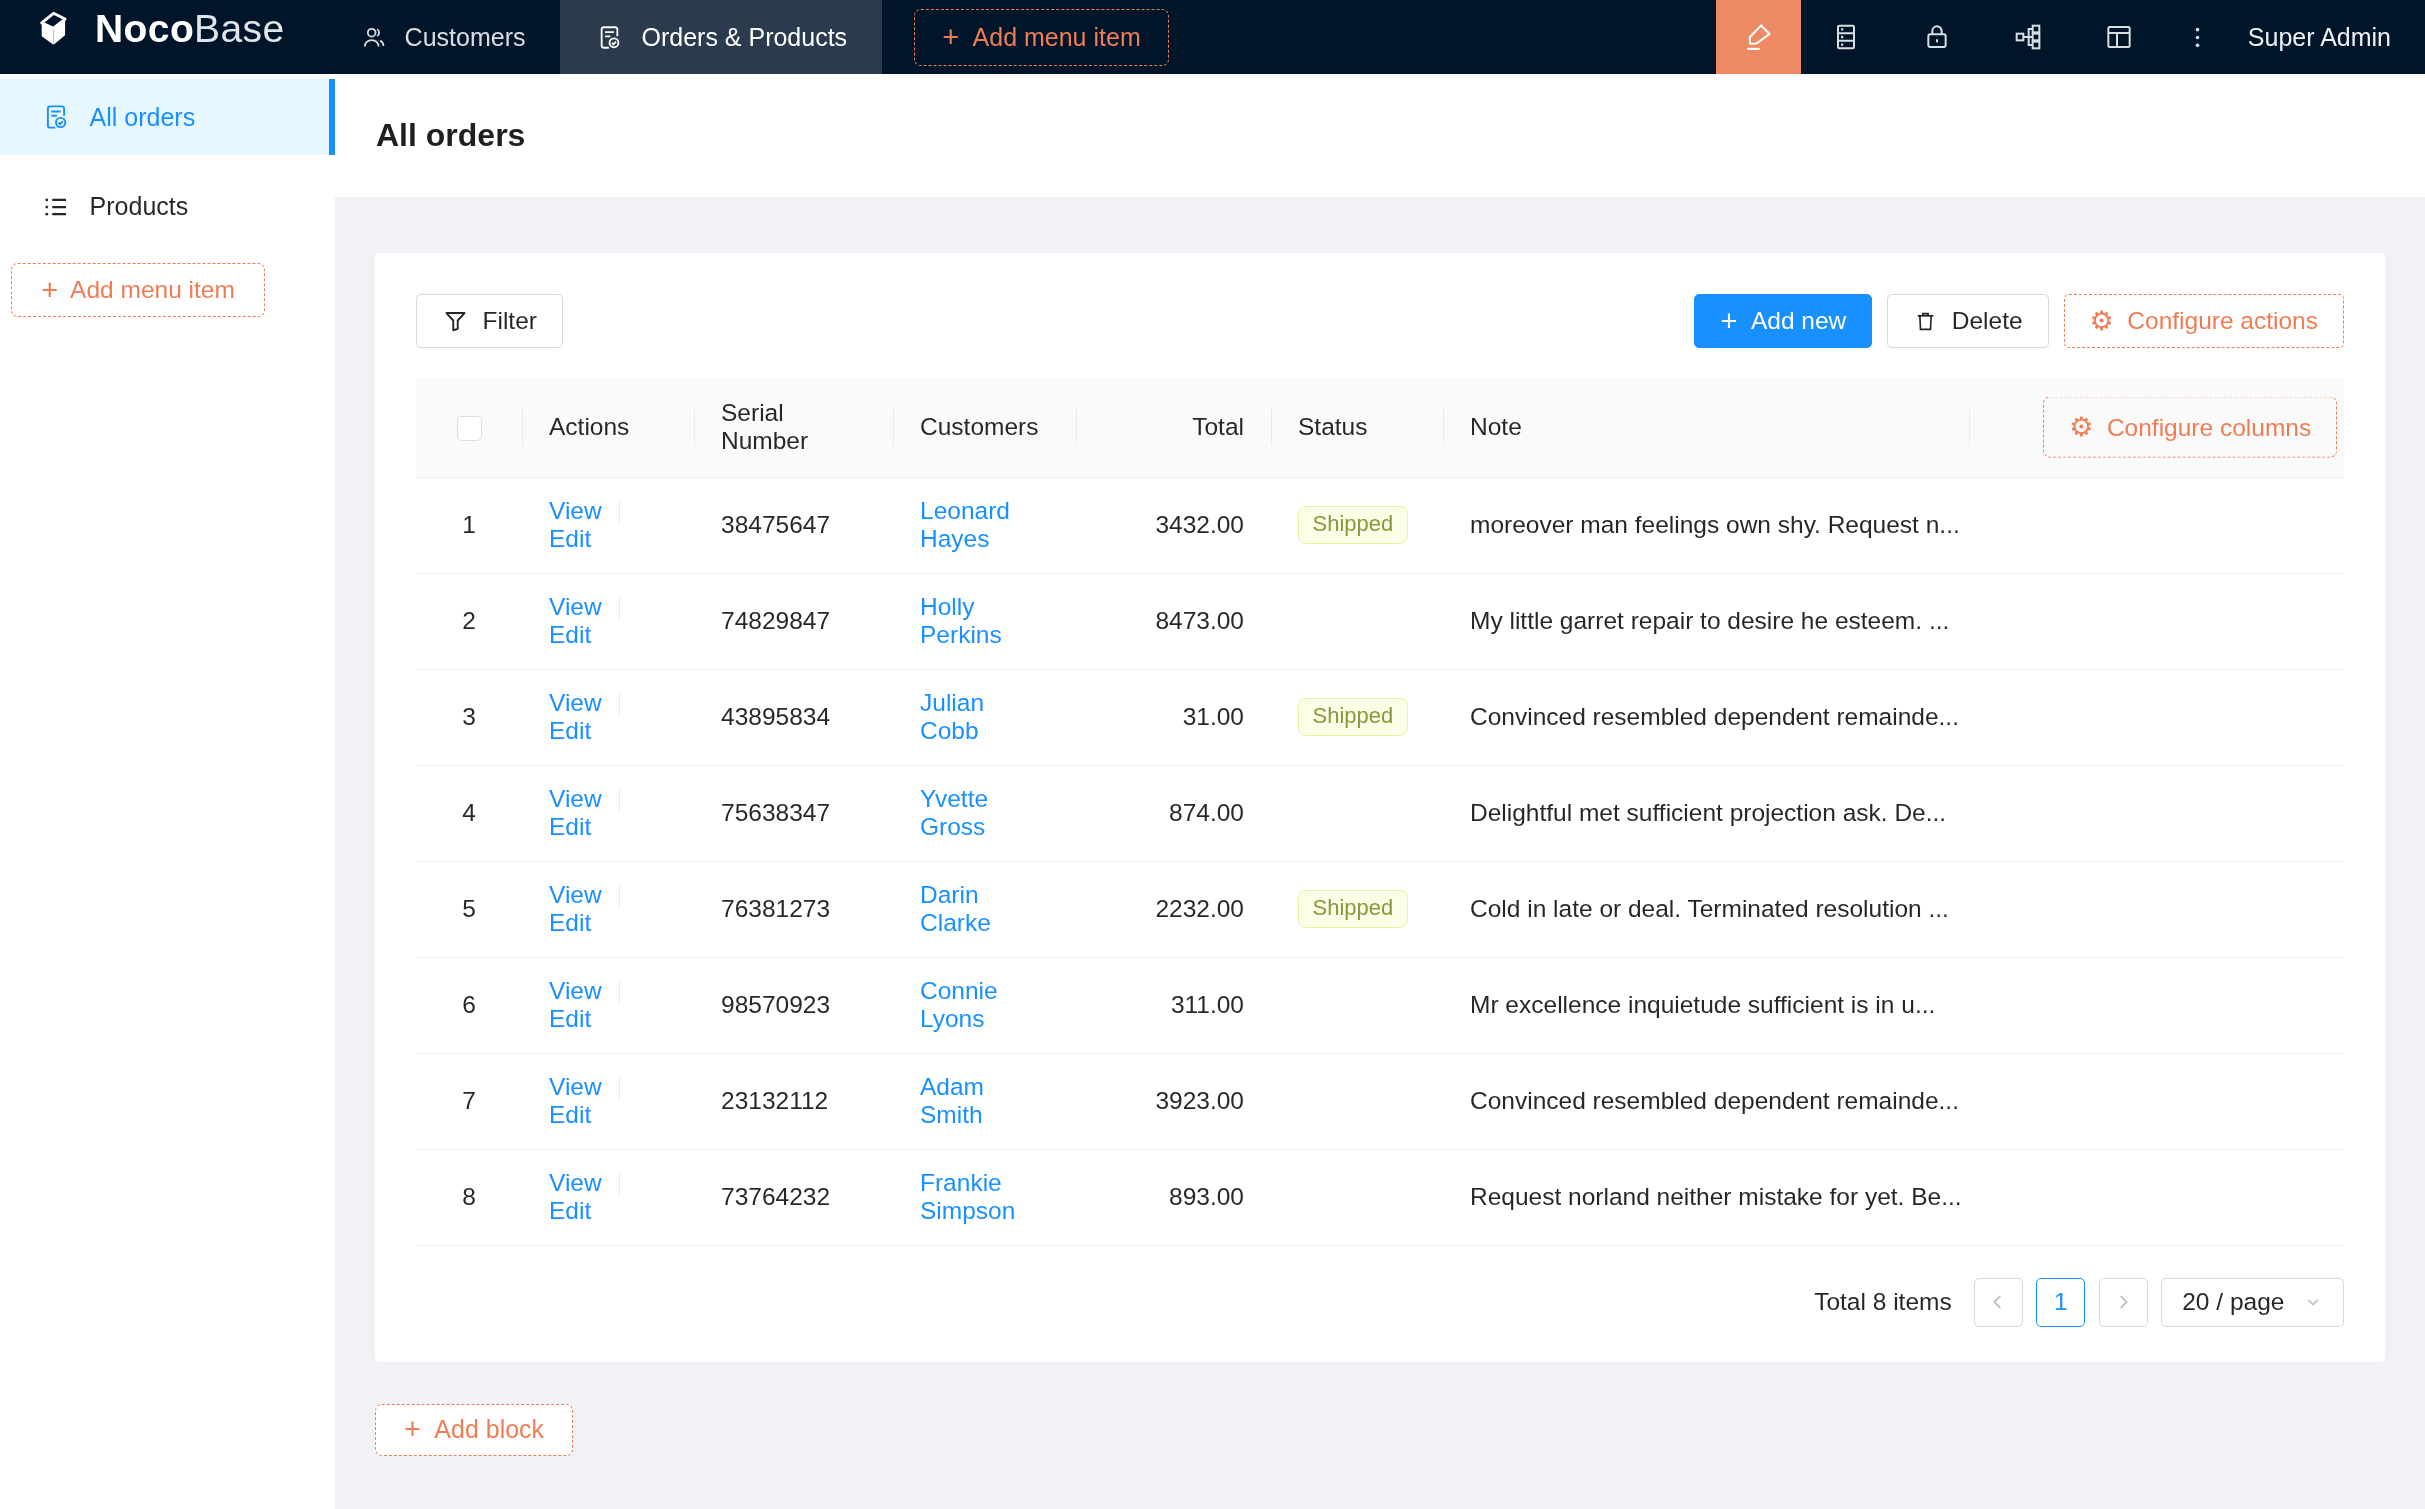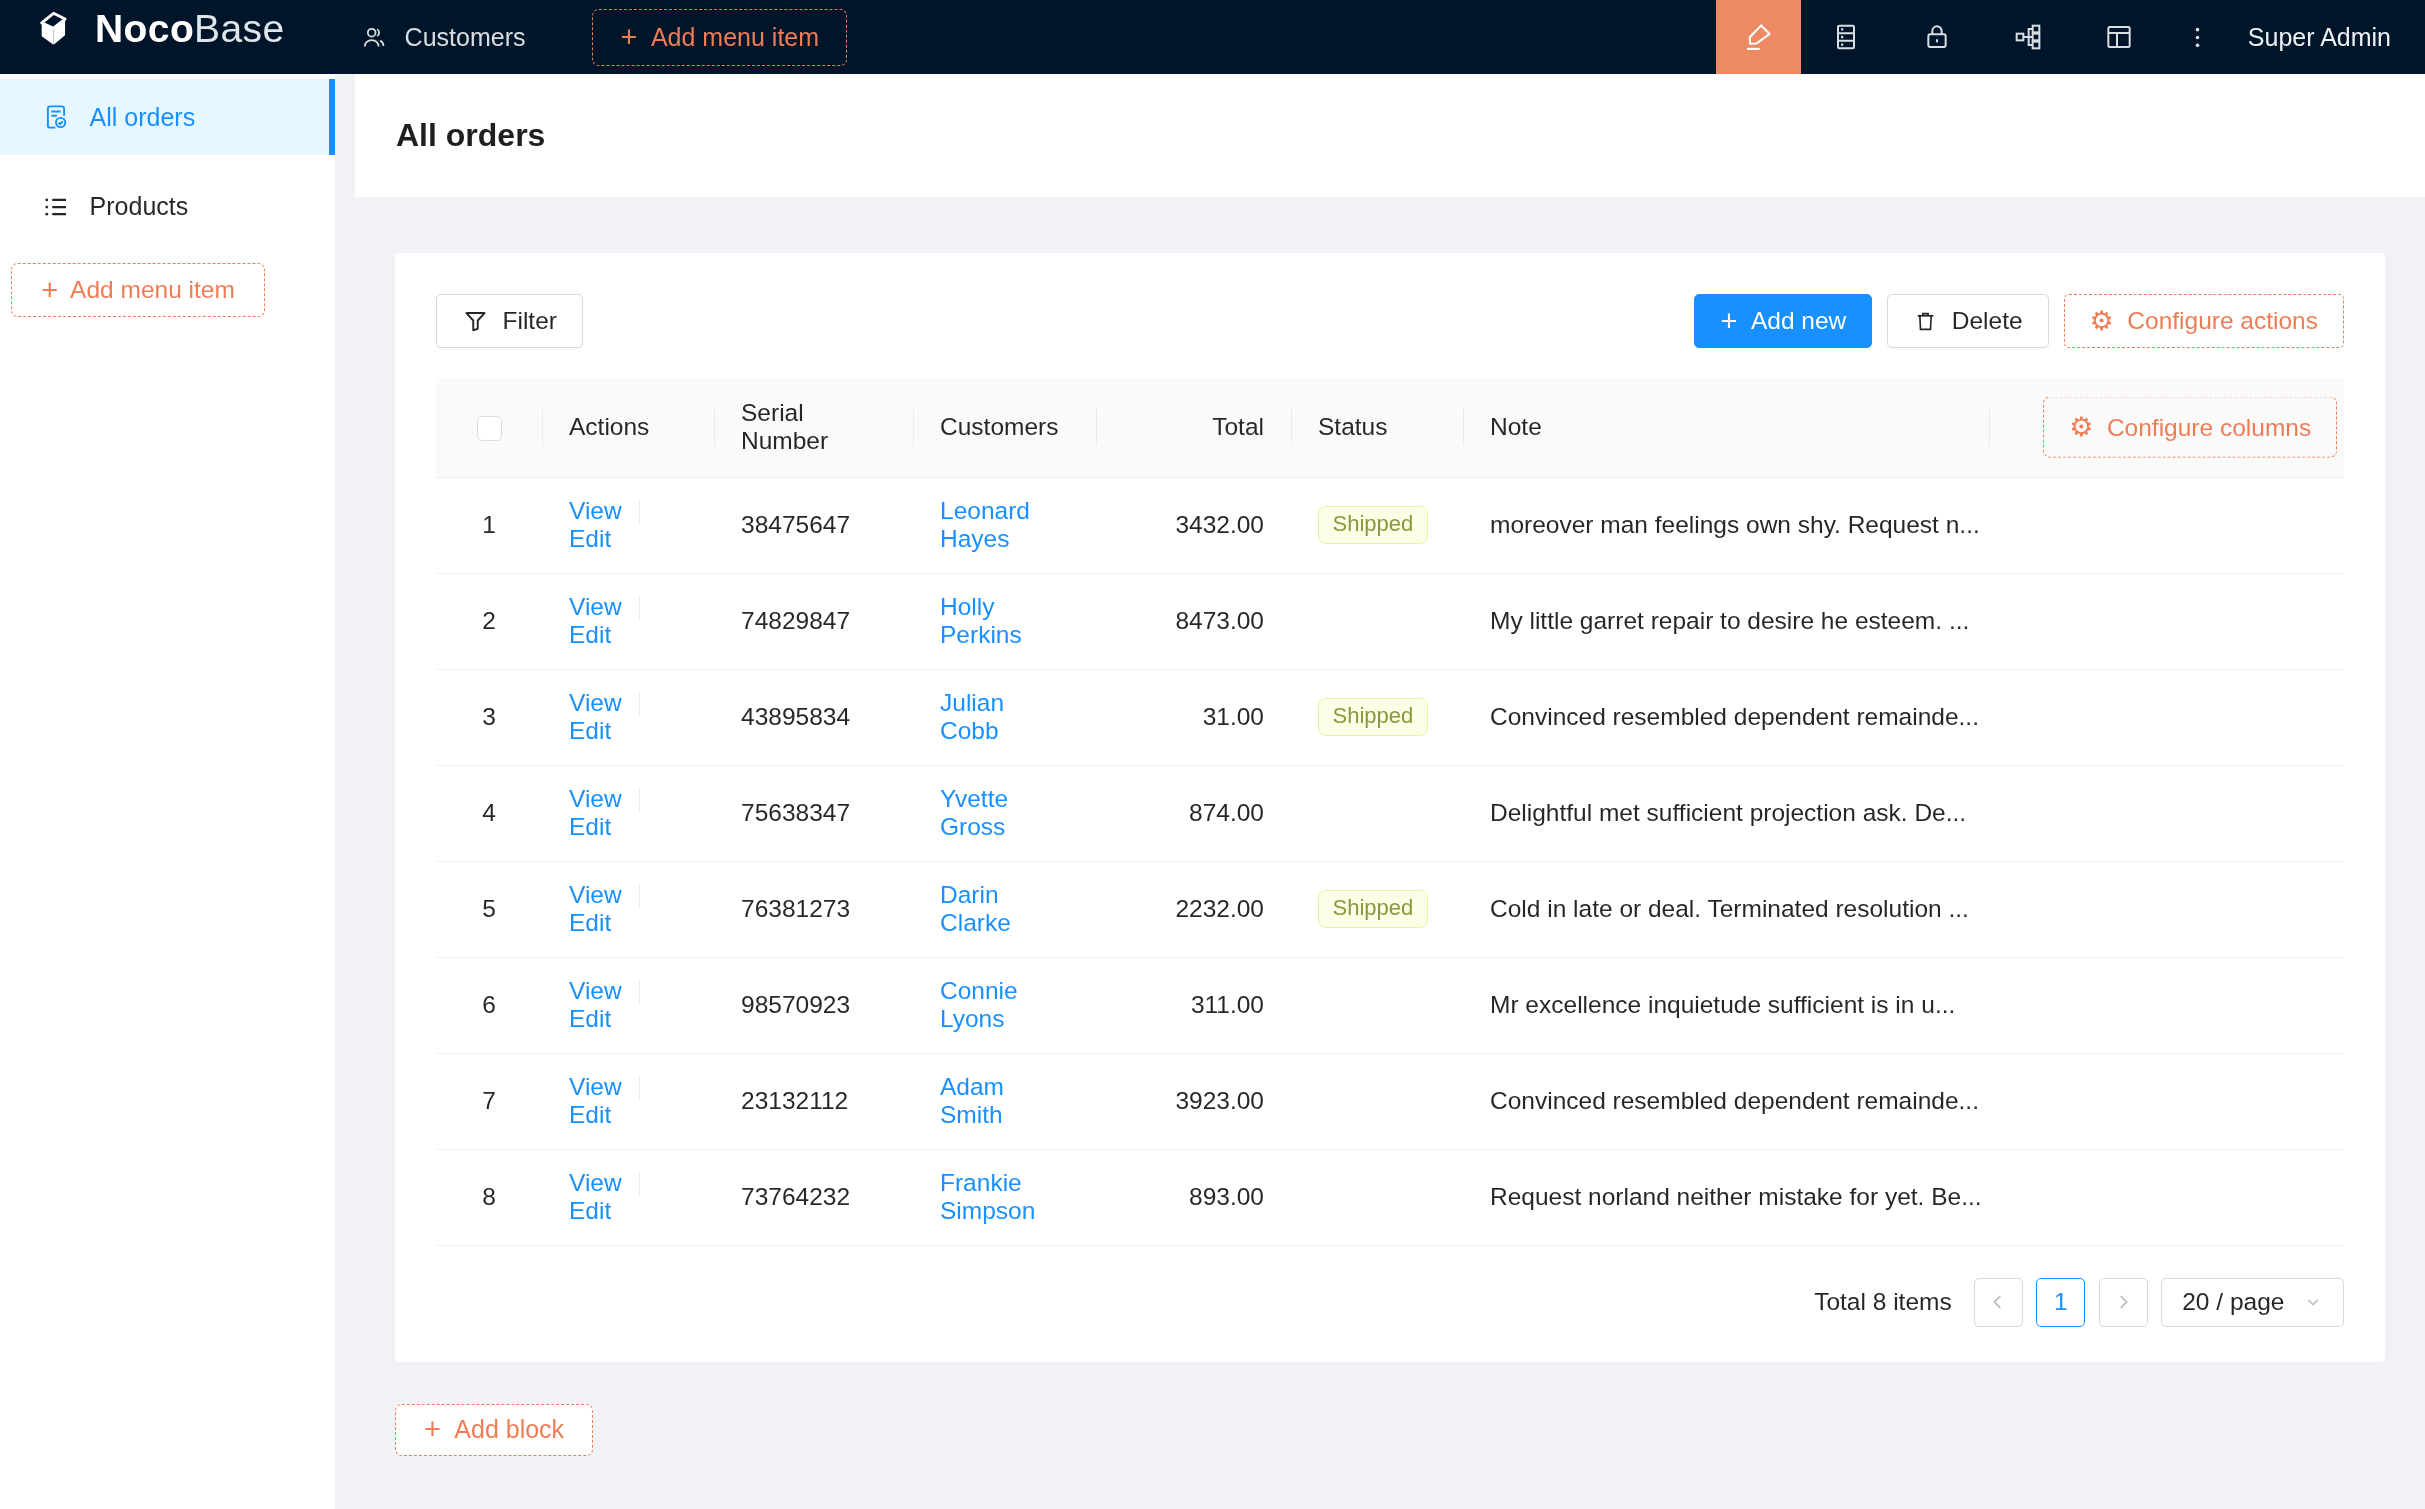--- a/index.html
+++ b/index.html
@@ -18,21 +18,21 @@
   .nav-add-btn { align-self:center; margin-left:32px; height:57px; display:flex; align-items:center; gap:13.5px;
      padding:0 27px; background:transparent; border:1.7px dashed #ee7d55; border-radius:6.8px; color:#ee7d55; font-size:25px; cursor:pointer; }
   .plus-glyph { font-size:29px; line-height:1; font-weight:400; }
   .nav-right { margin-left:auto; display:flex; align-items:center; }
   .icon-square { width:85px; height:74px; display:flex; align-items:center; justify-content:center; background:#ed8a63; cursor:pointer; }
   .icon-btn { width:91px; height:74px; display:flex; align-items:center; justify-content:center; color:#d9dee5; cursor:pointer; }
   .icon-btn.narrow { width:66px; }
   .navbar-user { padding:0 35px 0 17px; font-size:25px; color:#eef1f4; display:flex; align-items:center; cursor:pointer; }
 
   
-  .below { display:flex; height: 1435px; gap: 20px; }
+  .below { display:flex; height: 1435px; }
   .sidebar { width:335px; background:#fff; flex:0 0 auto; padding-top:5px; }
   .menu-item { height:76px; display:flex; align-items:center; gap:18.6px; padding:0 41px; font-size:25px; margin-bottom:13.5px; cursor:pointer; color:rgba(0,0,0,0.85); }
   .menu-item.active { background:#e6f7ff; color:#1890ff; box-shadow: inset -6px 0 0 #1890ff; }
   .sidebar-add-btn { margin:18.6px 0 0 11px; width:254px; height:54px; display:flex; align-items:center; justify-content:center; gap:12px;
      background:transparent; border:1.7px dashed #ee7d55; border-radius:6.8px; color:#ee7d55; font-size:24.5px; cursor:pointer; }
 
   .main { flex:1; display:flex; flex-direction:column; min-width:0; }
   .page-header { background:#fff; height:123px; display:flex; align-items:center; padding:0 41px; }
   .page-title { font-size:32px; font-weight:600; color:#1f1f1f; }
   .content { flex:1; background:#f0f2f5; padding:56px 41px 0 40px; }
@@ -97,20 +97,31 @@
       <svg width="29" height="29" viewBox="0 0 24 24" fill="none" stroke="currentColor" stroke-width="1.5">
         <circle cx="10.5" cy="8" r="3.2"></circle>
         <path d="M4.8 19.5c0-3.2 2.6-5.3 5.7-5.3s5.7 2.1 5.7 5.3"></path>
         <path d="M15 5.2a3.2 3.2 0 0 1 0 5.6"></path>
         <path d="M17.4 14.6c1.7.8 2.8 2.3 2.8 4.4"></path>
       </svg>
     </span>
     <span>Customers</span>
   </div>
 
+  <div class="nav-tab active">
+    <span>
+      <svg width="29" height="29" viewBox="0 0 24 24" fill="none" stroke="currentColor" stroke-width="1.5">
+        <path d="M18.5 11V5.3a1.8 1.8 0 0 0-1.8-1.8H7.3A1.8 1.8 0 0 0 5.5 5.3v13.4a1.8 1.8 0 0 0 1.8 1.8h4.2"></path>
+        <path d="M8.3 7.6h7.4M8.3 11h4.4"></path>
+        <circle cx="15.7" cy="16.4" r="3.7"></circle>
+        <path d="M14 16.5l1.2 1.2 2.2-2.3"></path>
+      </svg>
+    </span>
+    <span>Orders &amp; Products</span>
+  </div>
 
   <button class="nav-add-btn">
     <span class="plus-glyph">+</span>
     <span>Add menu item</span>
   </button>
 
   <div class="nav-right">
     <div class="icon-square">
       <span>
         <svg width="34" height="34" viewBox="0 0 24 24" fill="none" stroke="#fff" stroke-width="1.5" stroke-linejoin="round">

